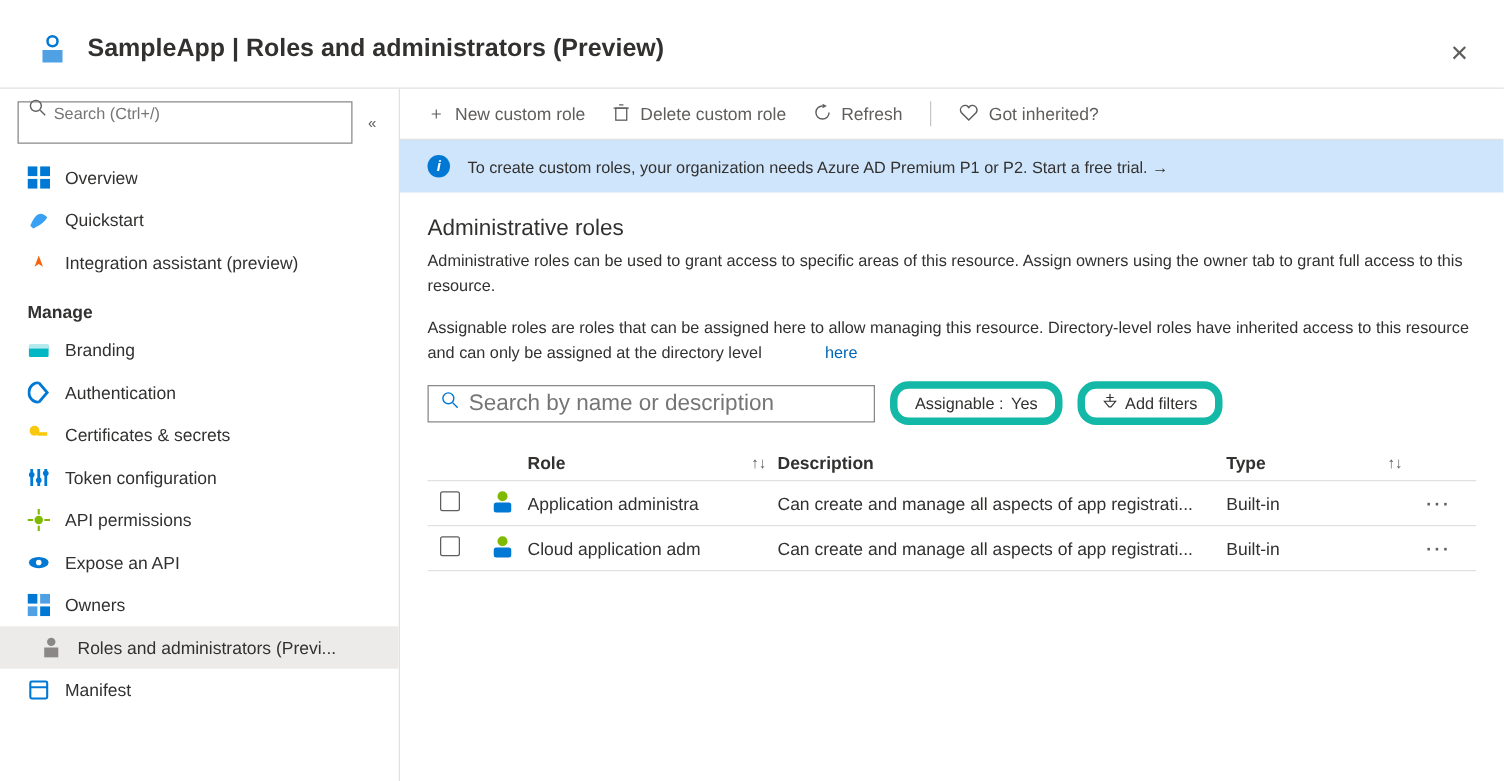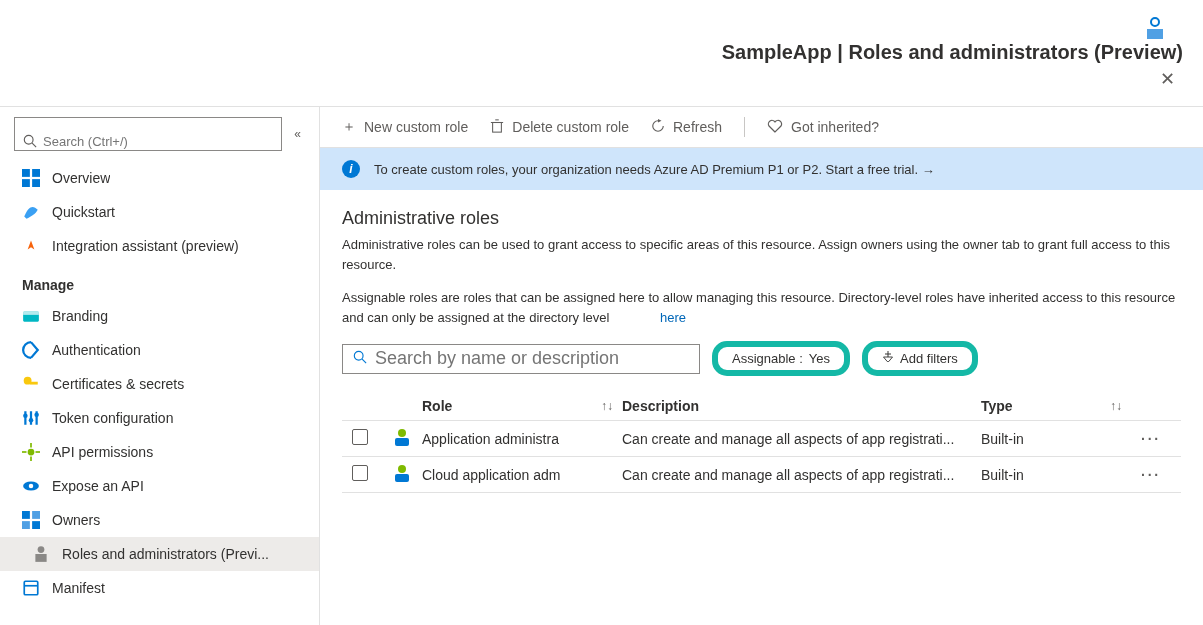--- a/index.html
+++ b/index.html
@@ -1,25 +1,25 @@
 <!DOCTYPE html>
 <html><head>
 <meta charset="utf-8">
 <style>
 * { box-sizing: border-box; margin: 0; padding: 0; font-family: "Segoe UI", Arial, sans-serif; }
 body { background: #fff; color: #323130; width: 1203px; height: 625px; overflow: hidden; }
-.blade-header { display: flex; align-items: flex-end; padding: 17px 20px 12px 30px; border-bottom: 1px solid #e1e1e1; flex-direction: column; }
+.blade-header { display: flex; align-items: flex-start; padding: 28px 20px 12px 30px; border-bottom: 1px solid #e1e1e1; }
 .app-logo { width: 24px; height: 24px; margin-right: 16px; position: relative; }
 .blade-title { font-size: 20px; font-weight: 600; flex: 1; }
 .close-x { font-size: 18px; color: #605e5c; cursor: pointer; padding: 4px 8px; }
 
 .layout { display: flex; height: calc(625px - 50px); }
 .sidebar { width: 320px; border-right: 1px solid #e1e1e1; overflow-y: auto; }
 .search-wrap { padding: 10px 14px; display: flex; align-items: center; gap: 8px; }
-.search-box { flex: 1; display: flex; align-items: flex-start; border: 1px solid #8a8886; height: 28px; padding: 16px 8px; gap: 6px; }
+.search-box { flex: 1; display: flex; align-items: flex-end; border: 1px solid #8a8886; height: 28px; padding: 16px 8px; gap: 6px; }
 .search-box input { border: none; outline: none; font-size: 13px; flex: 1; }
 .collapse-chev { font-size: 12px; color: #605e5c; cursor: pointer; padding: 4px; }
 .nav-item { display: flex; align-items: center; gap: 12px; padding: 8px 22px; font-size: 14px; cursor: pointer; }
 .nav-item.selected { background: #edebe9; padding-left: 32px; }
 .nav-section { font-size: 14px; font-weight: 600; padding: 14px 22px 6px; }
 .nav-icon { width: 18px; height: 18px; display: flex; align-items: center; justify-content: center; flex-shrink: 0; }
 .nav-label { white-space: nowrap; overflow: hidden; text-overflow: ellipsis; }
 
 .main { flex: 1; overflow-y: auto; }
 .toolbar { display: flex; align-items: center; padding: 10px 22px; border-bottom: 1px solid #e1e1e1; gap: 22px; color: #605e5c; font-size: 14px; }

